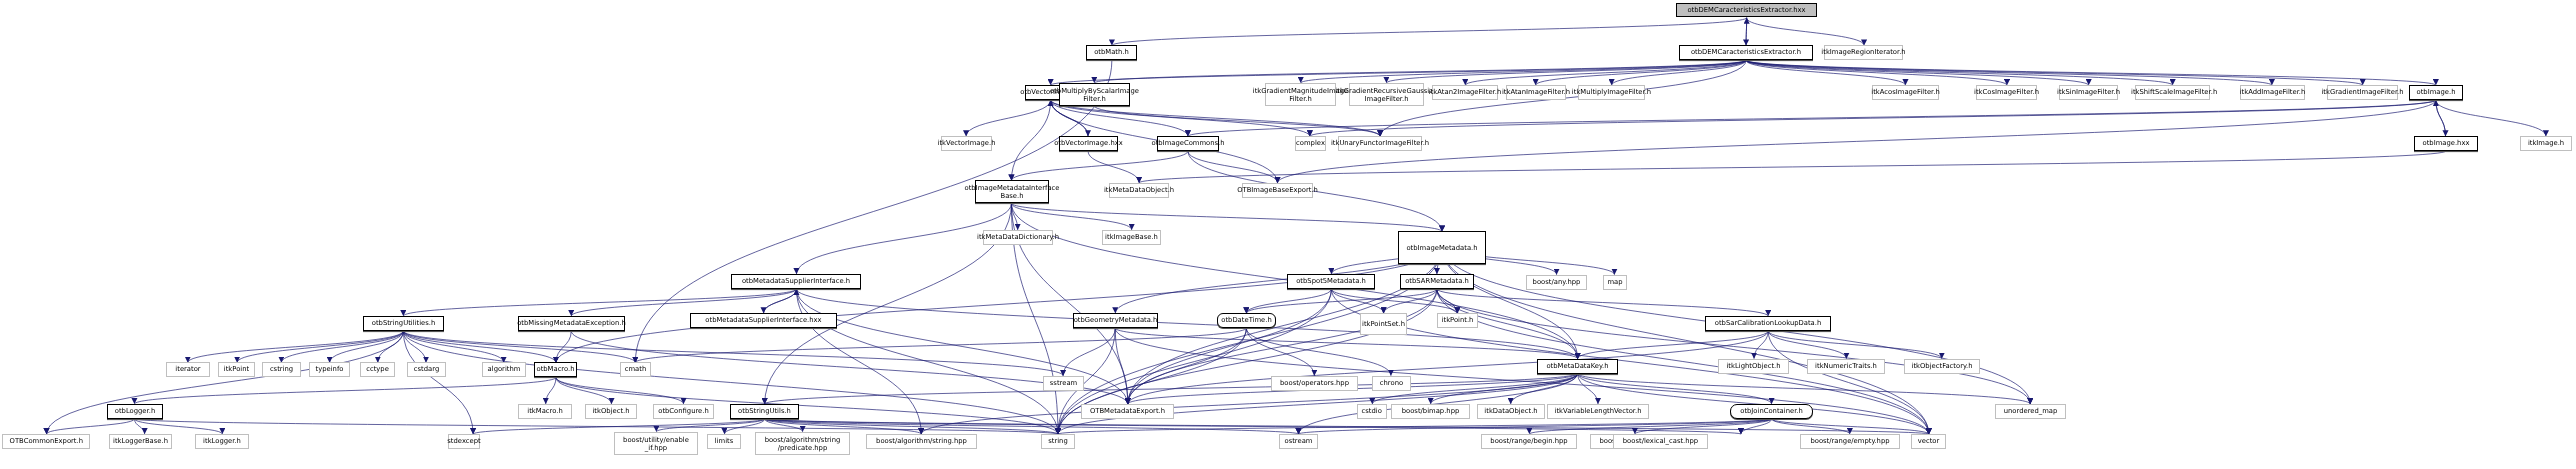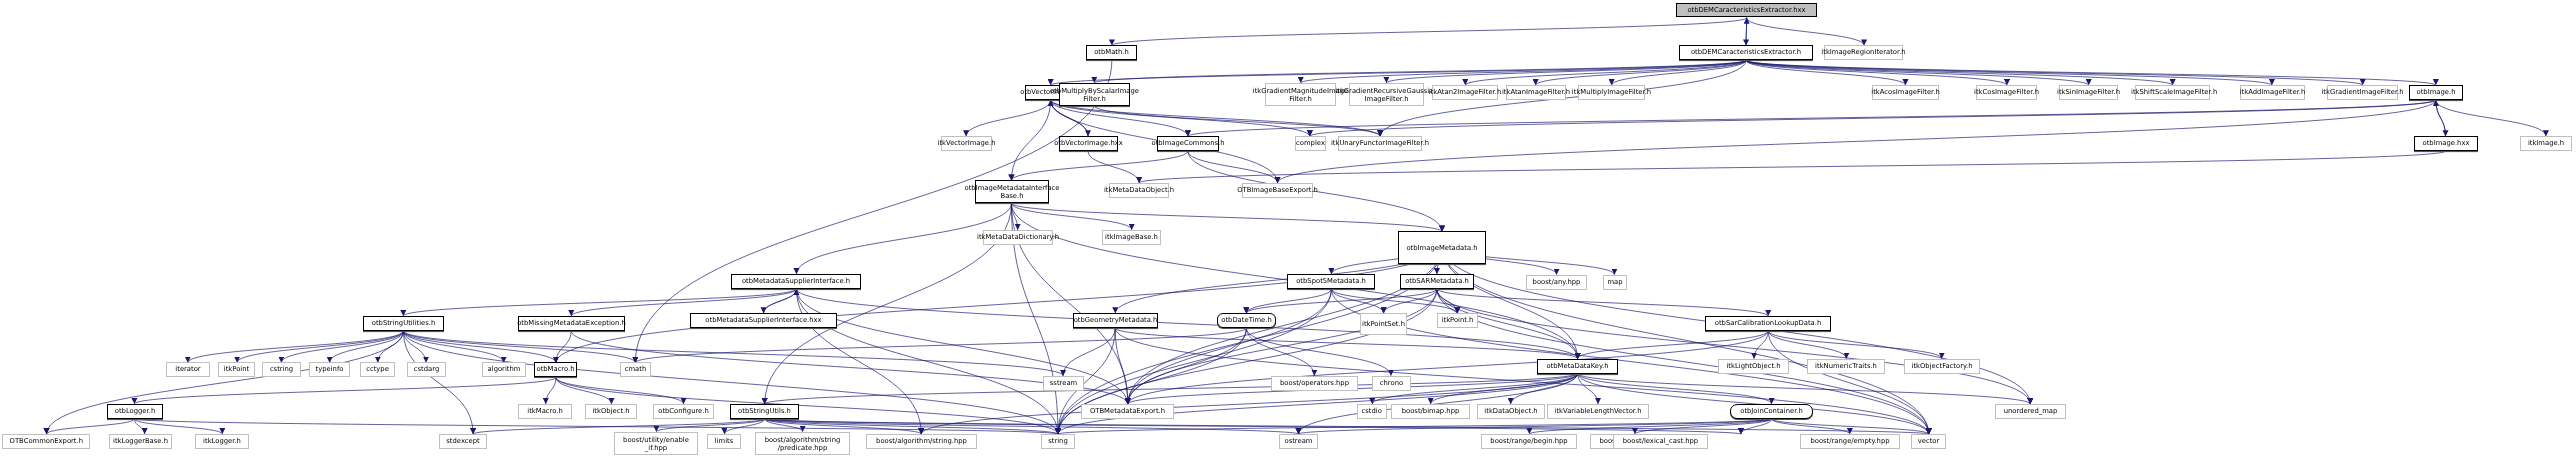--- a/index.html
+++ b/index.html
@@ -250,21 +250,21 @@
       <div class="node ext" style="left: 1081px; top: 404px; width: 93px; height: 14.7px;">OTBMetadataExport.h</div>
       <div class="node ext" style="left: 1357px; top: 404px; width: 29.5px; height: 14.7px;">cstdio</div>
       <div class="node ext" style="left: 1391px; top: 404px; width: 79px; height: 14.7px;">boost/bimap.hpp</div>
       <div class="node ext" style="left: 1477px; top: 404px; width: 68px; height: 14.7px;">itkDataObject.h</div>
       <div class="node ext" style="left: 1547px; top: 404px; width: 102px; height: 14.7px;">itkVariableLengthVector.h</div>
       <div class="node doc link" style="left: 1730px; top: 404px; width: 83px; height: 14.7px; border-radius: 7px;">otbJoinContainer.h</div>
       <div class="node ext" style="left: 1995px; top: 404px; width: 71px; height: 14.7px;">unordered_map</div>
       <div class="node ext" style="left: 2.3px; top: 434px; width: 88px; height: 14.7px;">OTBCommonExport.h</div>
       <div class="node ext" style="left: 109px; top: 434px; width: 63px; height: 14.7px;">itkLoggerBase.h</div>
       <div class="node ext" style="left: 195px; top: 434px; width: 54px; height: 14.7px;">itkLogger.h</div>
-      <div class="node ext" style="left: 439px; top: 434px; width: 48px; height: 14.7px;">stdexcept</div>
+      <div class="node ext" style="left: 448px; top: 434px; width: 32px; height: 14.7px;">stdexcept</div>
       <div class="node ext" style="left: 614px; top: 432px; width: 84px; height: 23px;">boost/utility/enable
 _if.hpp</div>
       <div class="node ext" style="left: 707px; top: 434px; width: 34px; height: 14.7px;">limits</div>
       <div class="node ext" style="left: 755px; top: 432px; width: 95px; height: 23px;">boost/algorithm/string
 /predicate.hpp</div>
       <div class="node ext" style="left: 866px; top: 434px; width: 111px; height: 14.7px;">boost/algorithm/string.hpp</div>
       <div class="node ext" style="left: 1041px; top: 434px; width: 34px; height: 14.7px;">string</div>
       <div class="node ext" style="left: 1279px; top: 434px; width: 39px; height: 14.7px;">ostream</div>
       <div class="node ext" style="left: 1481px; top: 434px; width: 96px; height: 14.7px;">boost/range/begin.hpp</div>
       <div class="node ext" style="left: 1590px; top: 434px; width: 90px; height: 14.7px;">boost/range/end.hpp</div>

